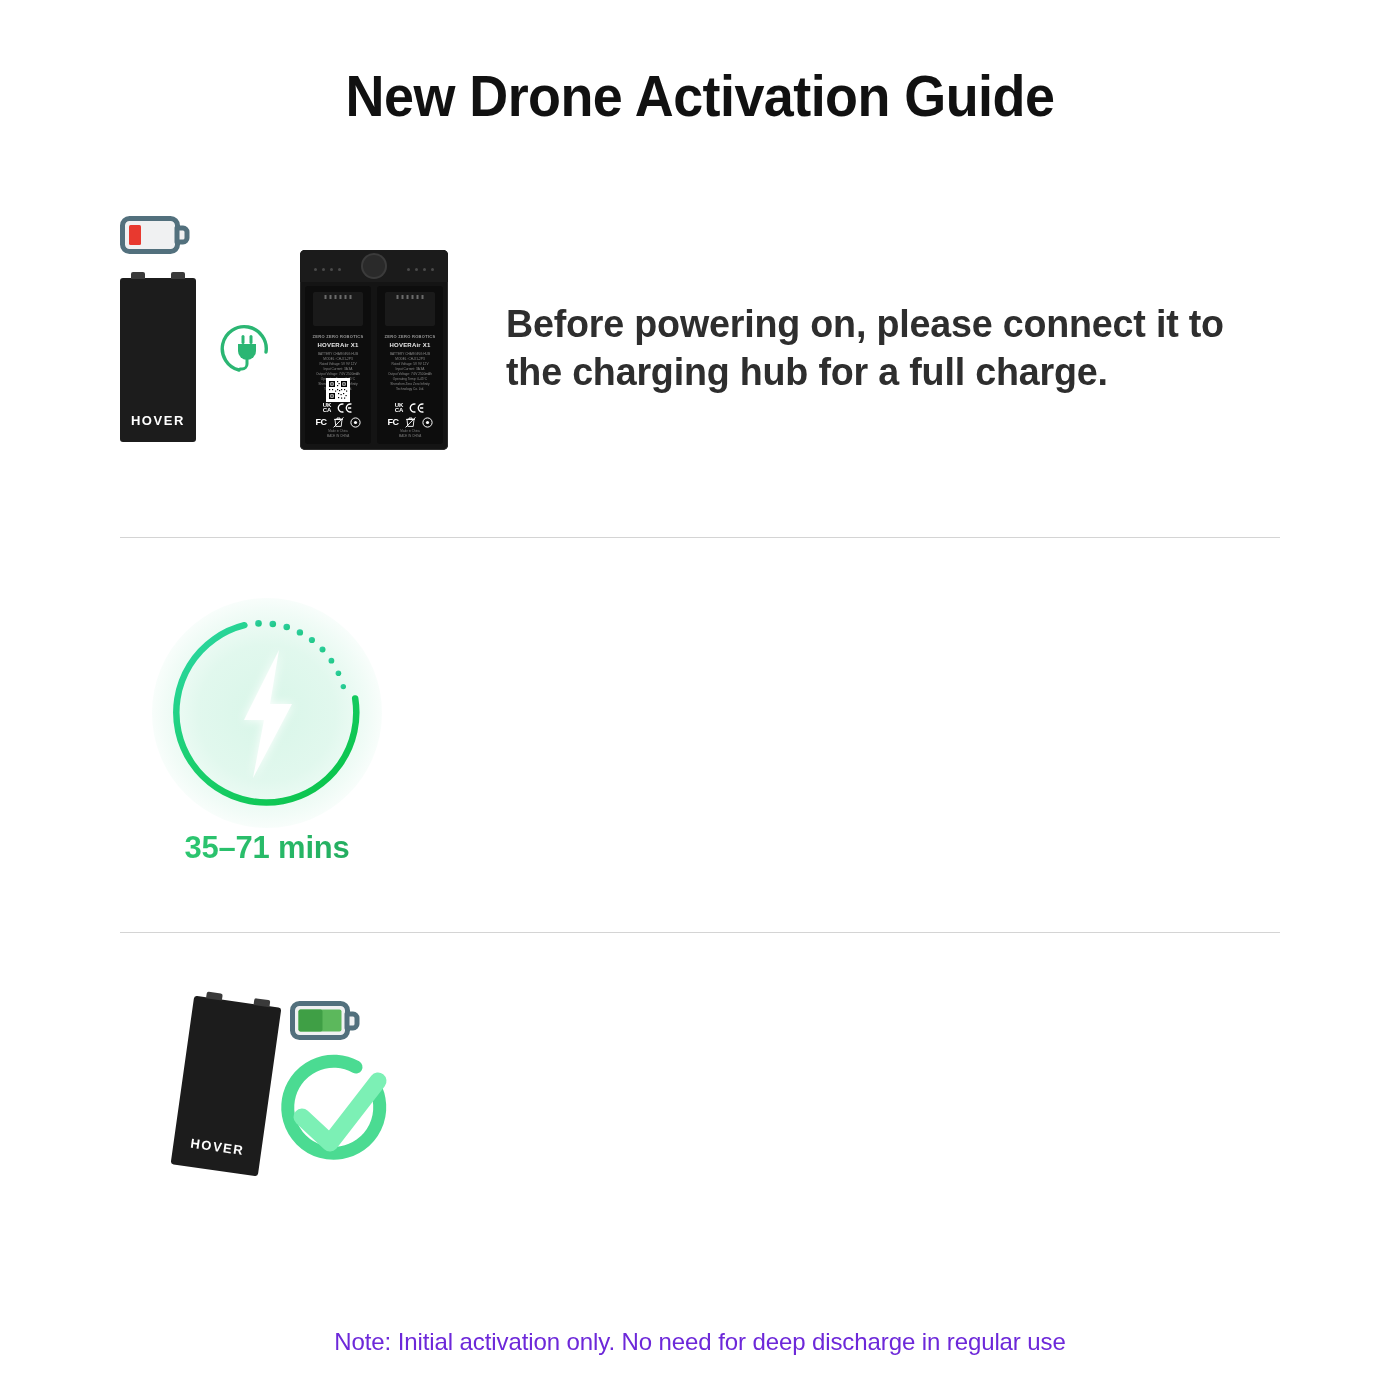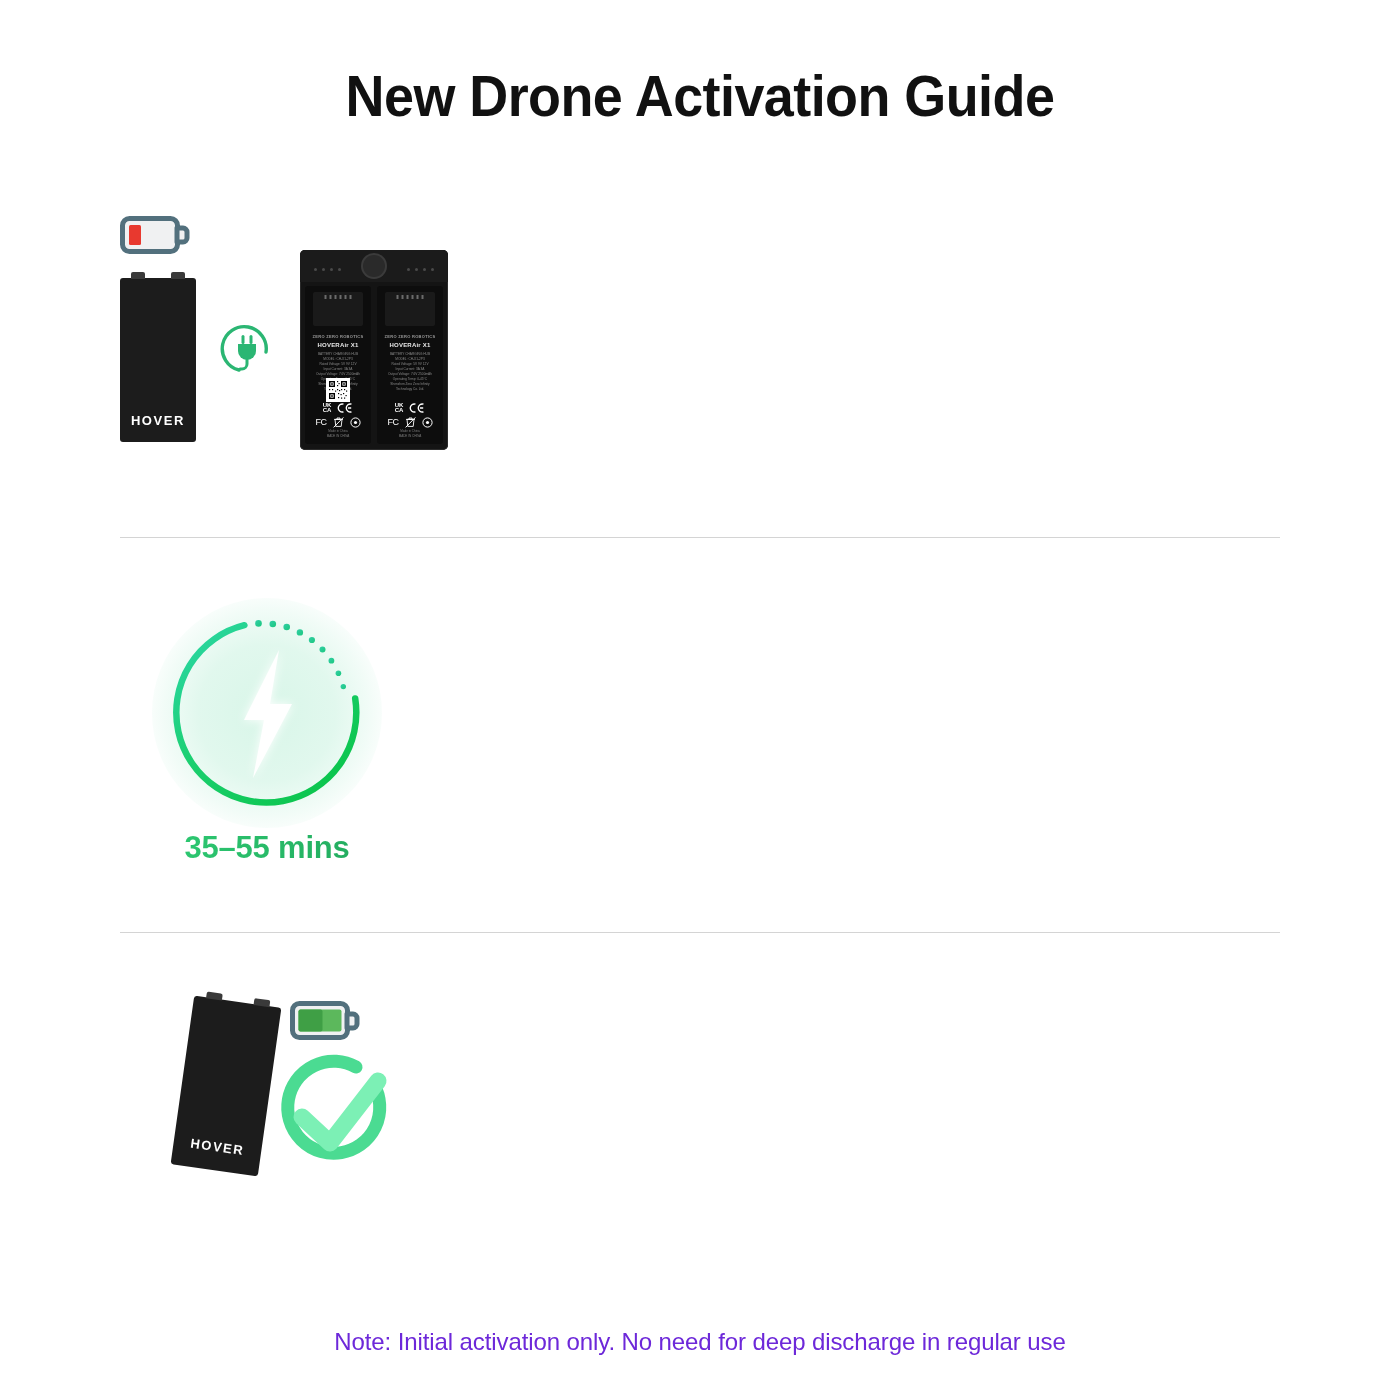--- a/index.html
+++ b/index.html
@@ -283,21 +283,21 @@
     justify-content: center;
     gap: 6px;
     color: #ffffff;
   }
   .cert-ukca {
     font-size: 6px;
     font-weight: 700;
     line-height: 0.95;
     text-align: left;
   }
-  .cert-fcc { font-size: 9px; font-weight: 400; letter-spacing: -0.5px; text-align: right; }
+  .cert-fcc { font-size: 9px; font-weight: 700; letter-spacing: -0.5px; text-align: right; }
   .bay-foot {
     position: absolute;
     bottom: 6px;
     left: 4px; right: 4px;
     color: #7c7c7c;
     font-size: 3px;
     text-align: center;
     line-height: 1.5;
   }
 
@@ -537,20 +537,23 @@
                 <circle cx="5.5" cy="5.5" r="4.6" fill="none" stroke="#fff" stroke-width="1"></circle>
                 <circle cx="5.5" cy="5.5" r="1.6" fill="#fff"></circle>
               </svg>
             </div>
           </div>
           <div class="bay-foot">Made in China<br>MADE IN CHINA</div>
         </div>
       </div>
     </div>
 
+    <div class="copy">
+      <div class="headline">Before powering on, please connect it to the charging hub for a full charge.</div>
+    </div>
   </div>
 
   <div class="divider div1"></div>
 
   <div class="section sec2">
 
     <div class="art">
       <div class="charge-wrap">
         <div class="charge-glow"></div>
 
@@ -585,21 +588,21 @@
             <circle cx="159.9" cy="42.0" r="3.1"></circle>
             <circle cx="170.5" cy="51.5" r="3.0"></circle>
             <circle cx="179.4" cy="62.7" r="2.9"></circle>
             <circle cx="186.4" cy="75.2" r="2.8"></circle>
             <circle cx="191.3" cy="88.6" r="2.7"></circle>
           </g>
 
           <path d="M127 52 L92 122 L112 122 L101 180 L140 106 L118 106 Z" fill="#ffffff" filter="url(#boltGlow)"></path>
         </svg>
 
-        <div class="charge-label">35–55 mins</div>
+        <div class="charge-label">35–71 mins</div>
       </div>
     </div>
 
   </div>
 
   <div class="divider div2"></div>
 
   <div class="section sec3">
 
     <div class="art">

